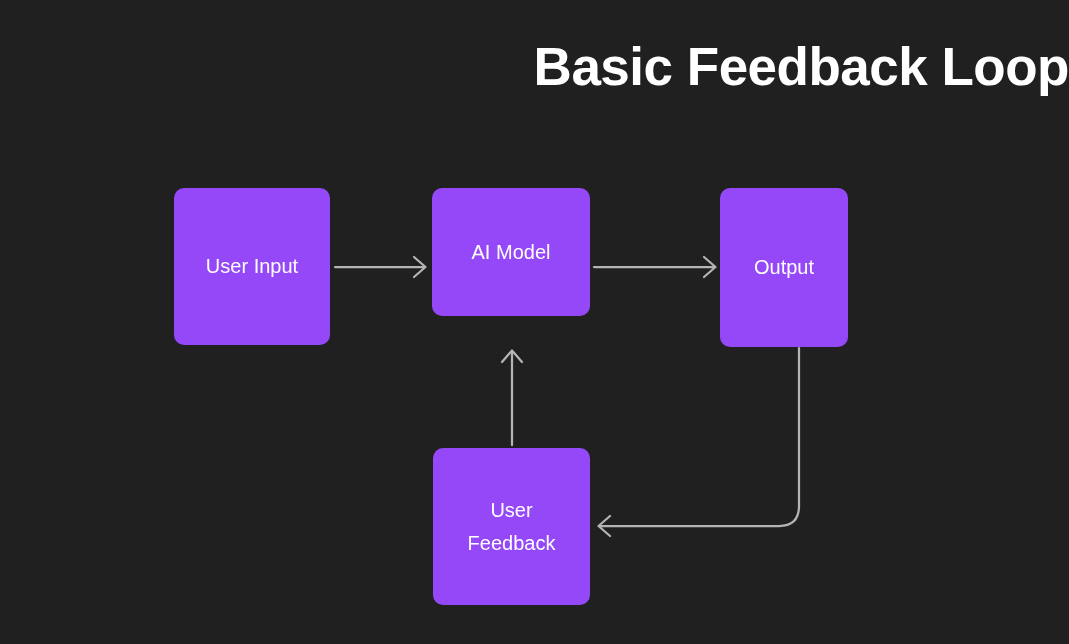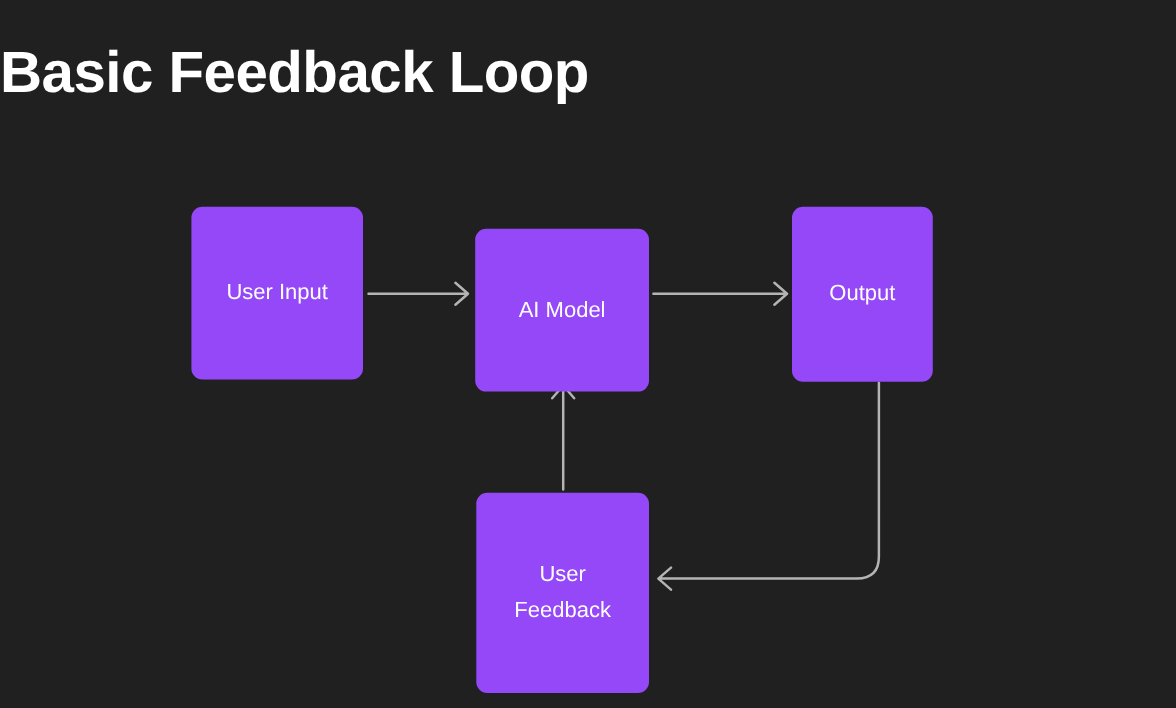--- a/index.html
+++ b/index.html
@@ -21,43 +21,43 @@
     overflow: hidden;
     background: var(--background);
     font-family: "Liberation Sans", sans-serif;
   }
   .title {
     position: absolute;
     top: 36px;
     left: 0;
     width: 100%;
     margin: 0;
-    text-align: left;
+    text-align: right;
     font-size: 53px;
     font-weight: 700;
     letter-spacing: -0.5px;
     color: var(--title-text);
   }
   .node {
     position: absolute;
     background: var(--node-fill);
     border-radius: 10px;
     display: flex;
     align-items: center;
     justify-content: center;
     text-align: center;
     color: var(--node-text);
     font-size: 20px;
     line-height: 1.65;
     font-weight: 400;
   }
   #node-user-input   { left: 174px; top: 188px; width: 156px; height: 157px; }
-  #node-ai-model     { left: 432px; top: 188px; width: 158px; height: 148px; margin-top: 20px; }
+  #node-ai-model     { left: 432px; top: 188px; width: 158px; height: 128px; }
   #node-output       { left: 720px; top: 188px; width: 128px; height: 159px; }
-  #node-user-feedback{ left: 433px; top: 448px; width: 157px; height: 182px; padding: 0 28px; }
+  #node-user-feedback{ left: 433px; top: 448px; width: 157px; height: 157px; padding: 0 28px; }
   svg.arrows {
     position: absolute;
     left: 0; top: 0;
     width: 1069px;
     height: 644px;
     pointer-events: none;
   }
   svg.arrows path {
     fill: none;
     stroke-width: 2.25;

